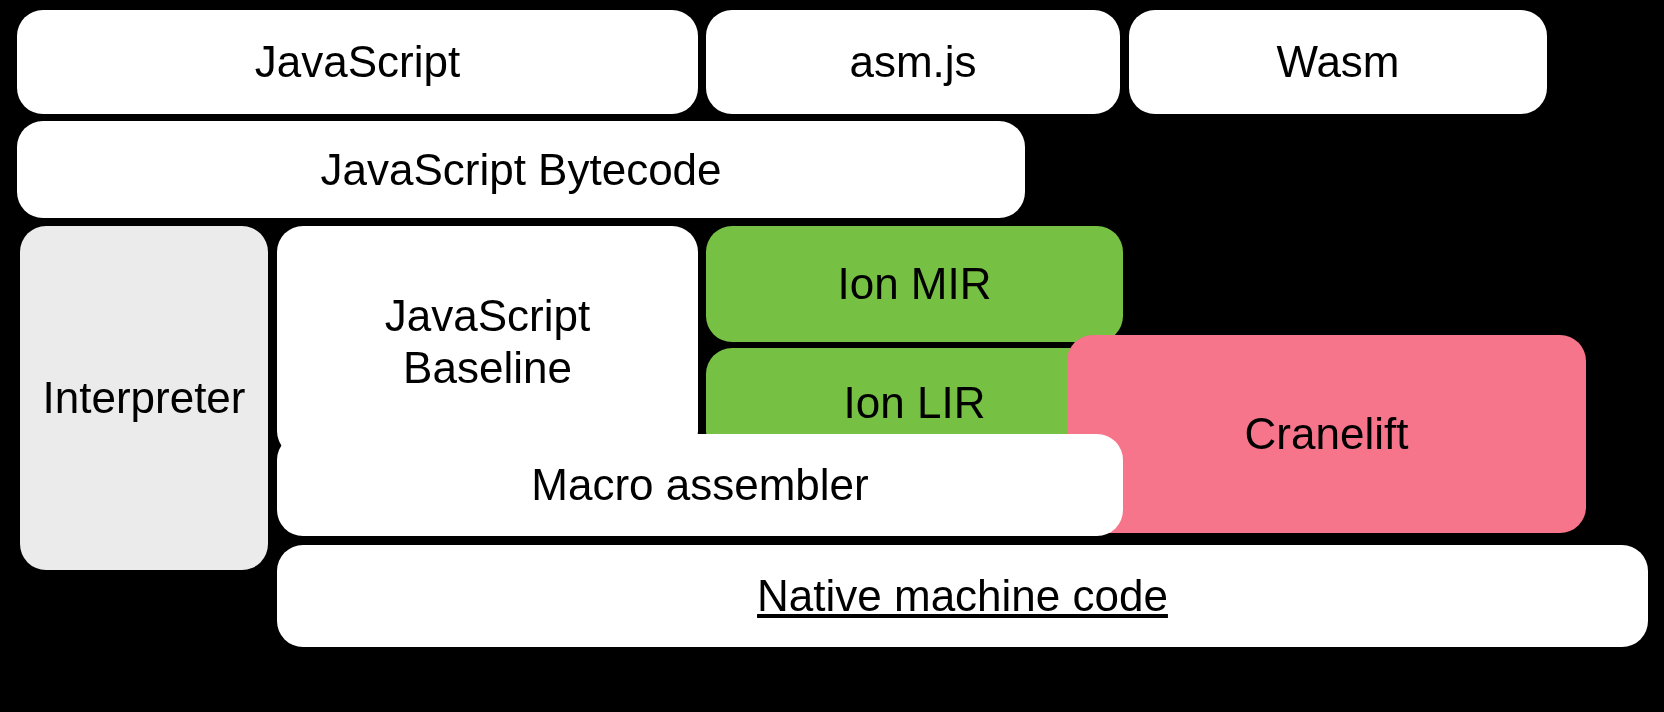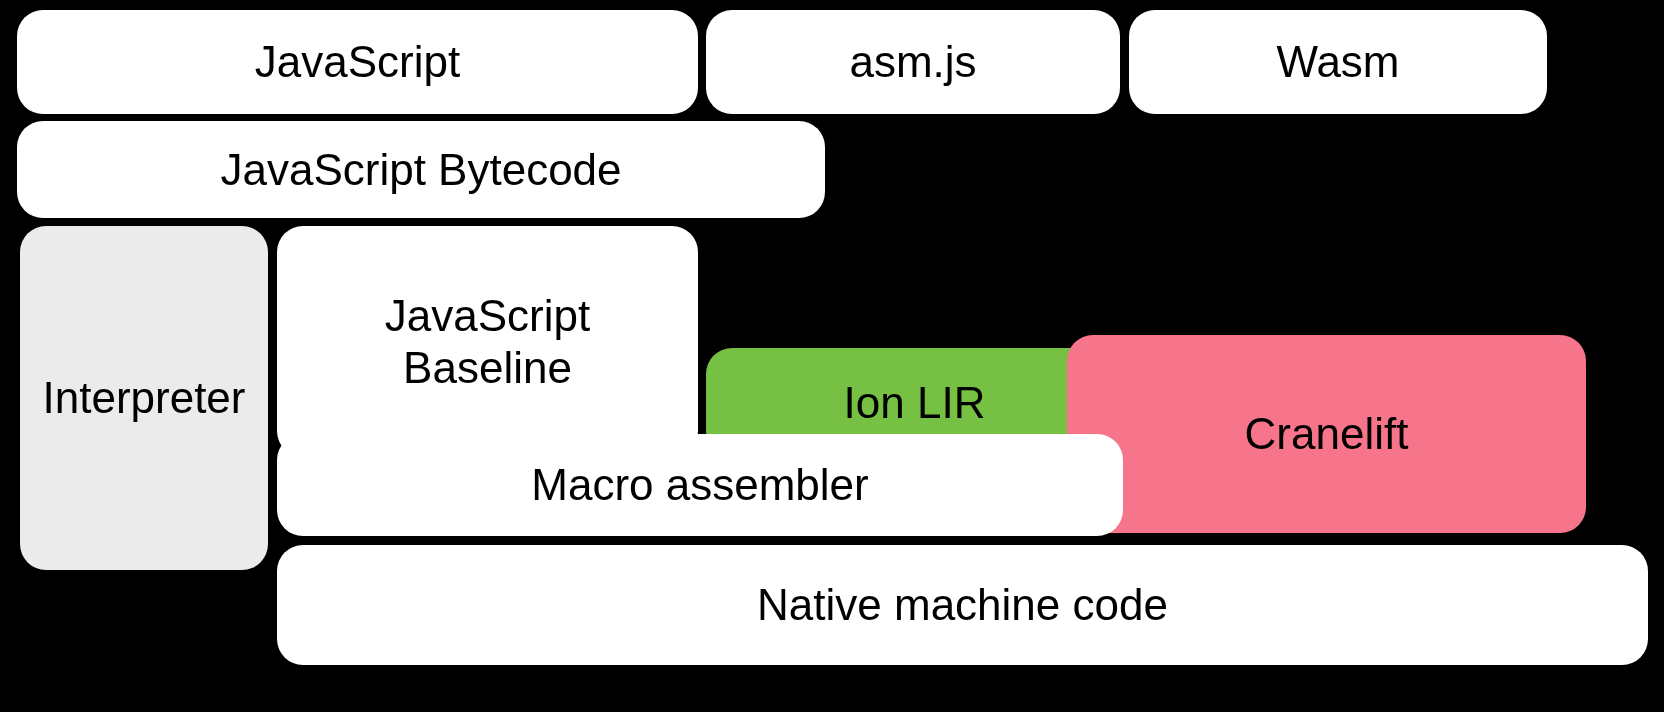--- a/index.html
+++ b/index.html
@@ -42,21 +42,22 @@
   .fill-green { background: #76C043; }
   .fill-pink  { background: #F6758A; }
 </style>
 </head>
 <body>
 
 <div id="diagram">
     <div class="node fill-white" style="left: 17px; top: 10px; width: 681px; height: 104px;">JavaScript</div>
     <div class="node fill-white" style="left: 706px; top: 10px; width: 414px; height: 104px;">asm.js</div>
     <div class="node fill-white" style="left: 1129px; top: 10px; width: 418px; height: 104px;">Wasm</div>
-    <div class="node fill-white" style="left: 17px; top: 121px; width: 808px; height: 97px; text-align: center;">JavaScript Bytecode</div>
+    <div class="node fill-white" style="left: 17px; top: 121px; width: 1008px; height: 97px; text-align: center;">JavaScript Bytecode</div>
     <div class="node fill-gray" style="left: 20px; top: 226px; width: 248px; height: 344px;">Interpreter</div>
     <div class="node fill-white" style="left: 277px; top: 226px; width: 421px; height: 231px;">JavaScript
 Baseline</div>
+    <div class="node fill-green" style="left: 706px; top: 226px; width: 417px; height: 116px;">Ion MIR</div>
     <div class="node fill-green" style="left: 706px; top: 348px; width: 417px; height: 109px;">Ion LIR</div>
     <div class="node fill-pink" style="left: 1067px; top: 335px; width: 519px; height: 198px;">Cranelift</div>
     <div class="node fill-white" style="left: 277px; top: 434px; width: 846px; height: 102px;">Macro assembler</div>
-    <div class="node fill-white" style="left: 277px; top: 545px; width: 1371px; height: 120px;">Native machine code</div>
+    <div class="node fill-white" style="left: 277px; top: 545px; width: 1371px; height: 102px; text-decoration: underline;">Native machine code</div>
   </div>
 
 </body></html>

